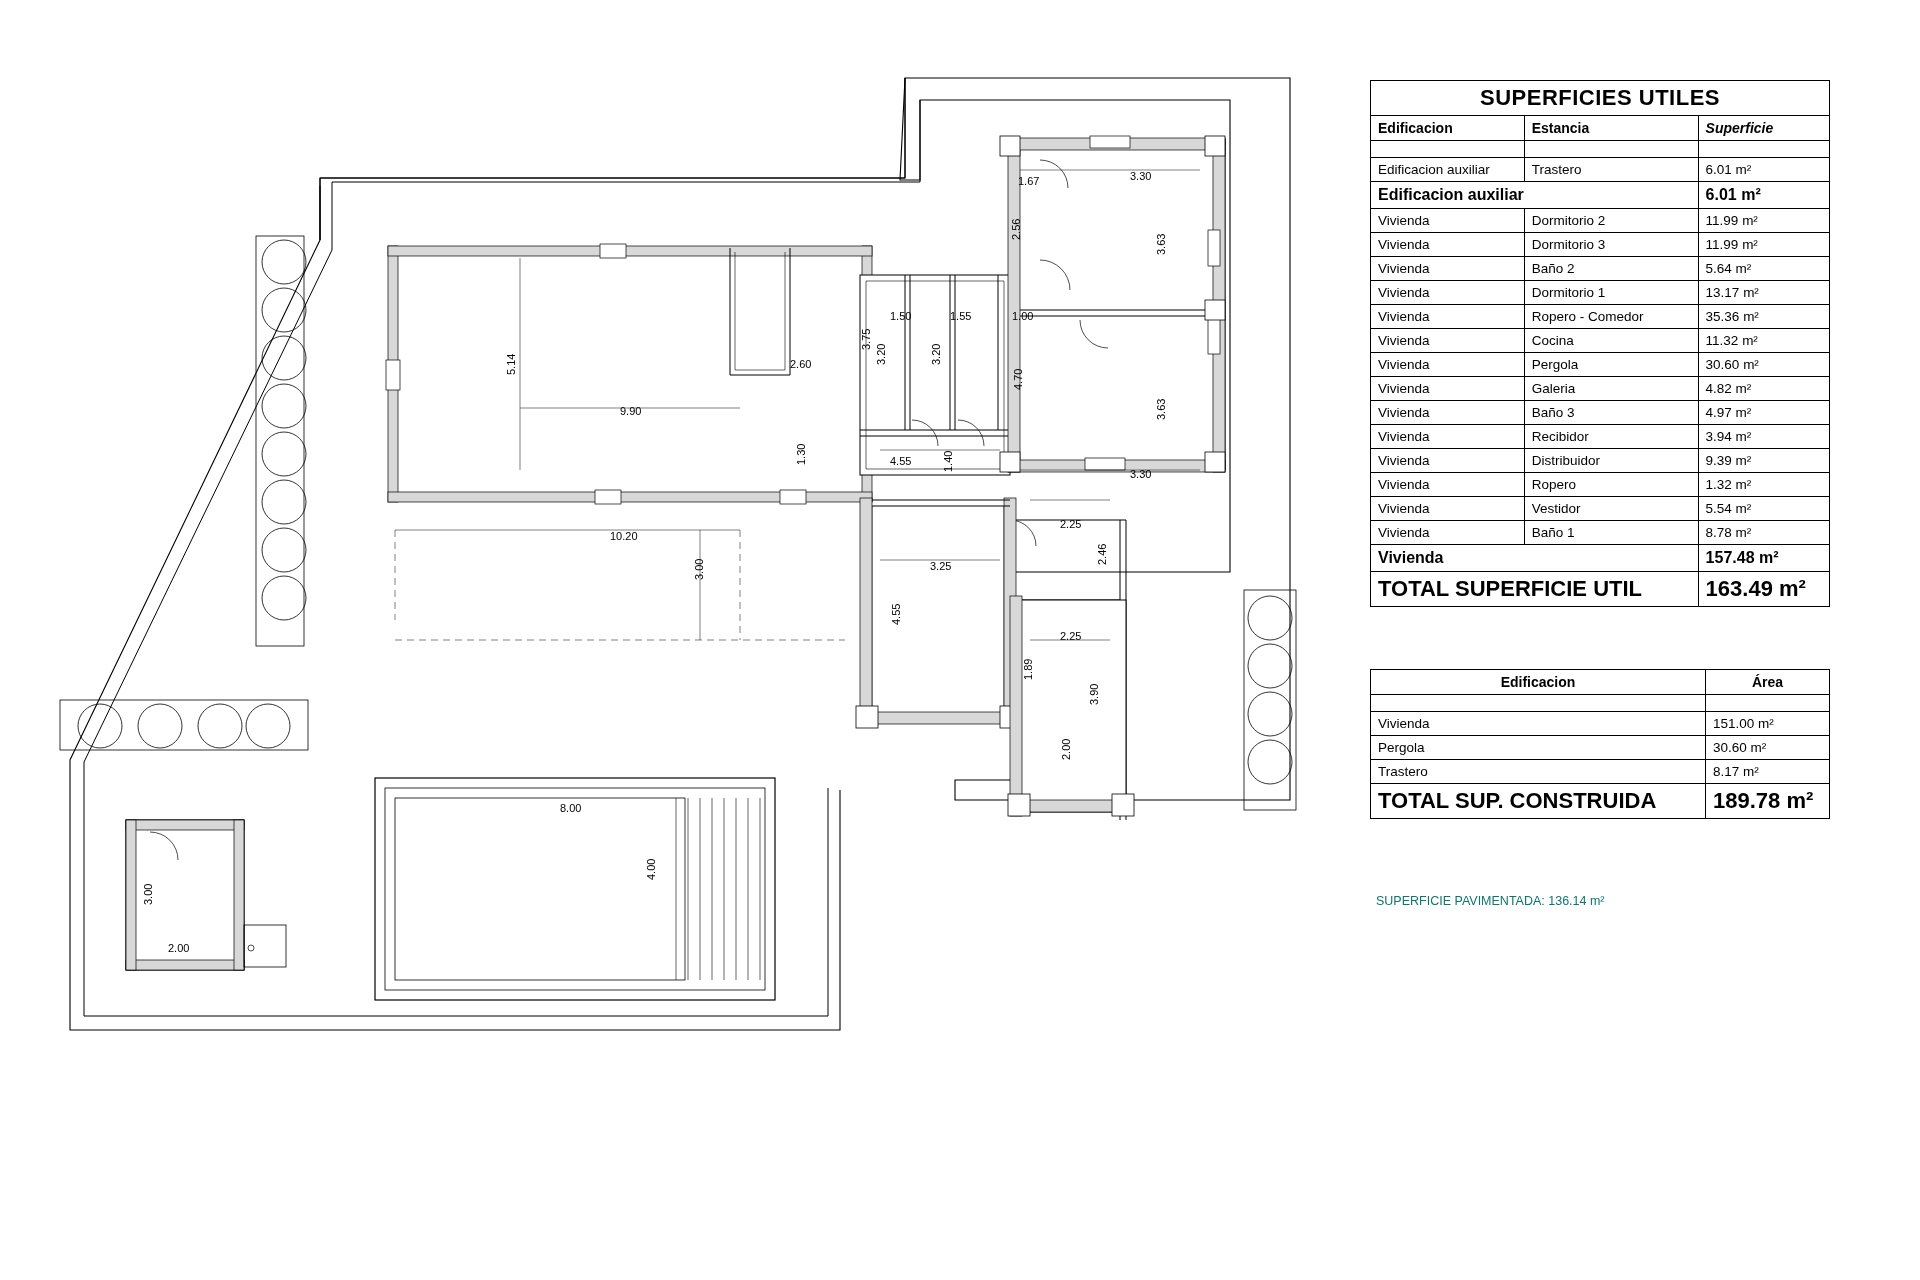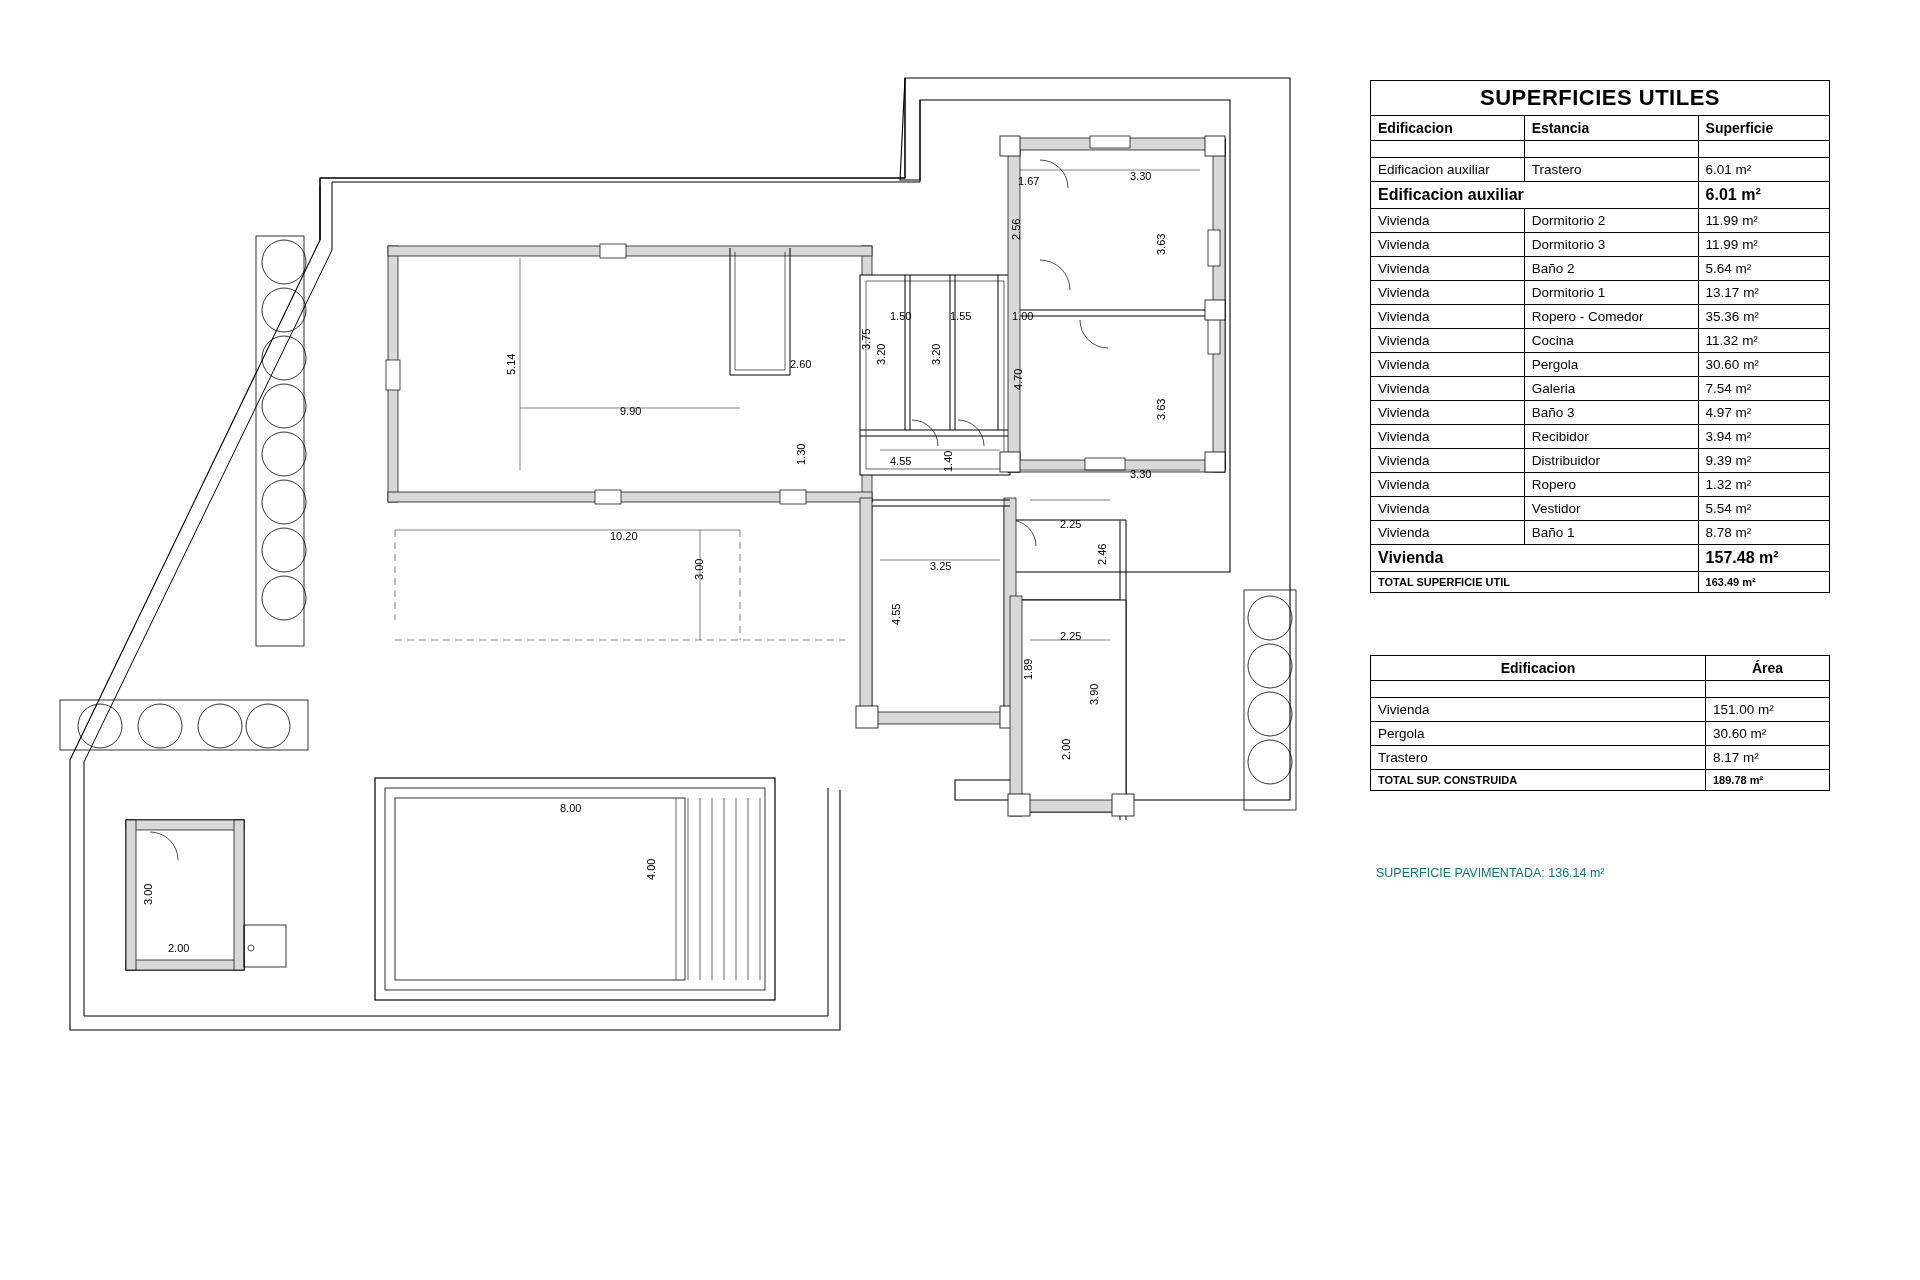--- a/index.html
+++ b/index.html
@@ -7,24 +7,24 @@
 
   
   .tables{position:absolute;left:1370px;top:80px;width:470px;}
 
   table.sheet{border-collapse:collapse;width:460px;font-size:13.5px;color:#000;}
   table.sheet td,table.sheet th{border:1px solid #000;padding:4px 7px;vertical-align:middle;}
   .tbl-title{font-weight:bold;text-align:center;font-size:22px;letter-spacing:.5px;padding:9px 0;}
   .hdr td{font-weight:bold;font-size:14px;}
   .spacer td{border-left:1px solid #000;border-right:1px solid #000;border-top:0;border-bottom:0;height:8px;}
   .sub td{font-weight:bold;font-size:16px;border-top:1px solid #000;}
-  .total td{font-weight:bold;font-size:11px;}
+  .total td{font-weight:bold;font-size:22px;}
   .rowlbl{width:150px;}
   .rowest{width:175px;}
-  .rowsup{width:125px;}
+  .rowsup{width:125px;font-style:italic;}
 
   .gap{height:62px;}
 
   .pav{margin-top:75px;font-size:12.5px;color:#0f766e;padding-left:6px;}
 
   
   .plan{position:absolute;left:0;top:0;width:1370px;height:1280px;}
   .plan svg{display:block;}
   .dim{font-family:"Liberation Sans",sans-serif;font-size:11px;fill:#000;}
 </style>
@@ -287,21 +287,21 @@
           <td>11.32 m²</td>
         </tr>
     <tr>
           <td>Vivienda</td>
           <td>Pergola</td>
           <td>30.60 m²</td>
         </tr>
     <tr>
           <td>Vivienda</td>
           <td>Galeria</td>
-          <td>7.54 m²</td>
+          <td>4.82 m²</td>
         </tr>
     <tr>
           <td>Vivienda</td>
           <td>Baño 3</td>
           <td>4.97 m²</td>
         </tr>
     <tr>
           <td>Vivienda</td>
           <td>Recibidor</td>
           <td>3.94 m²</td>

